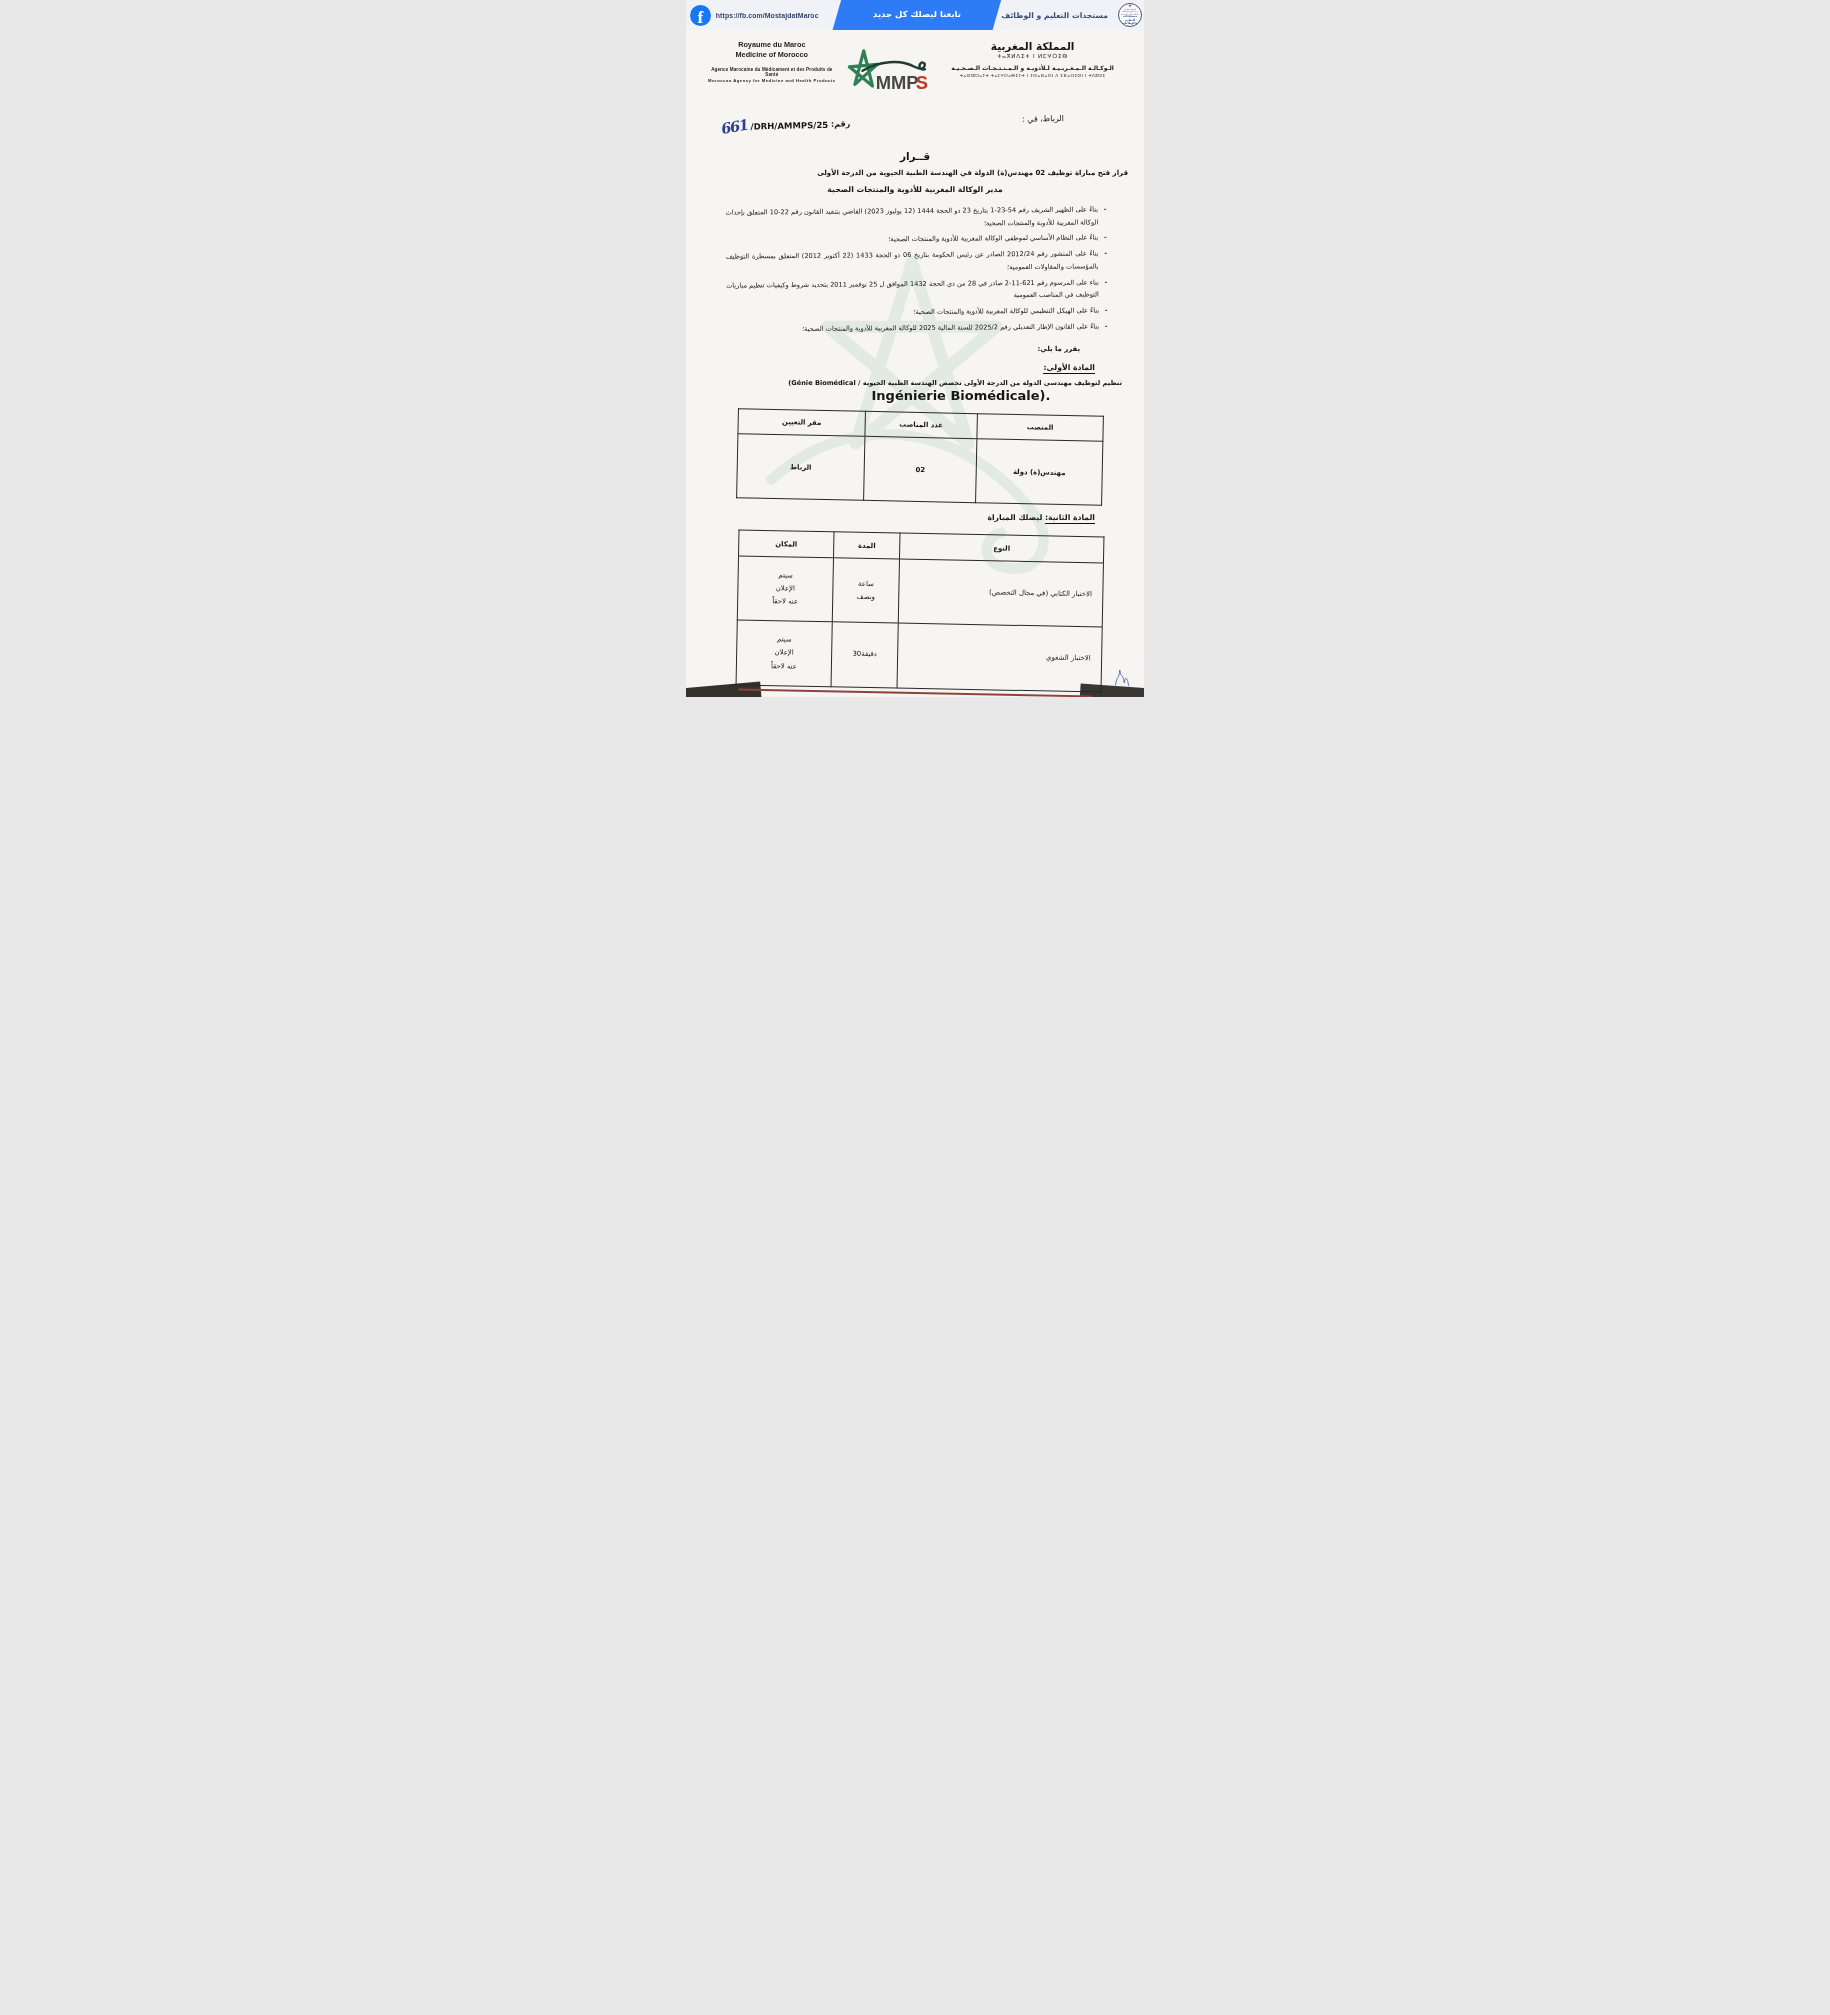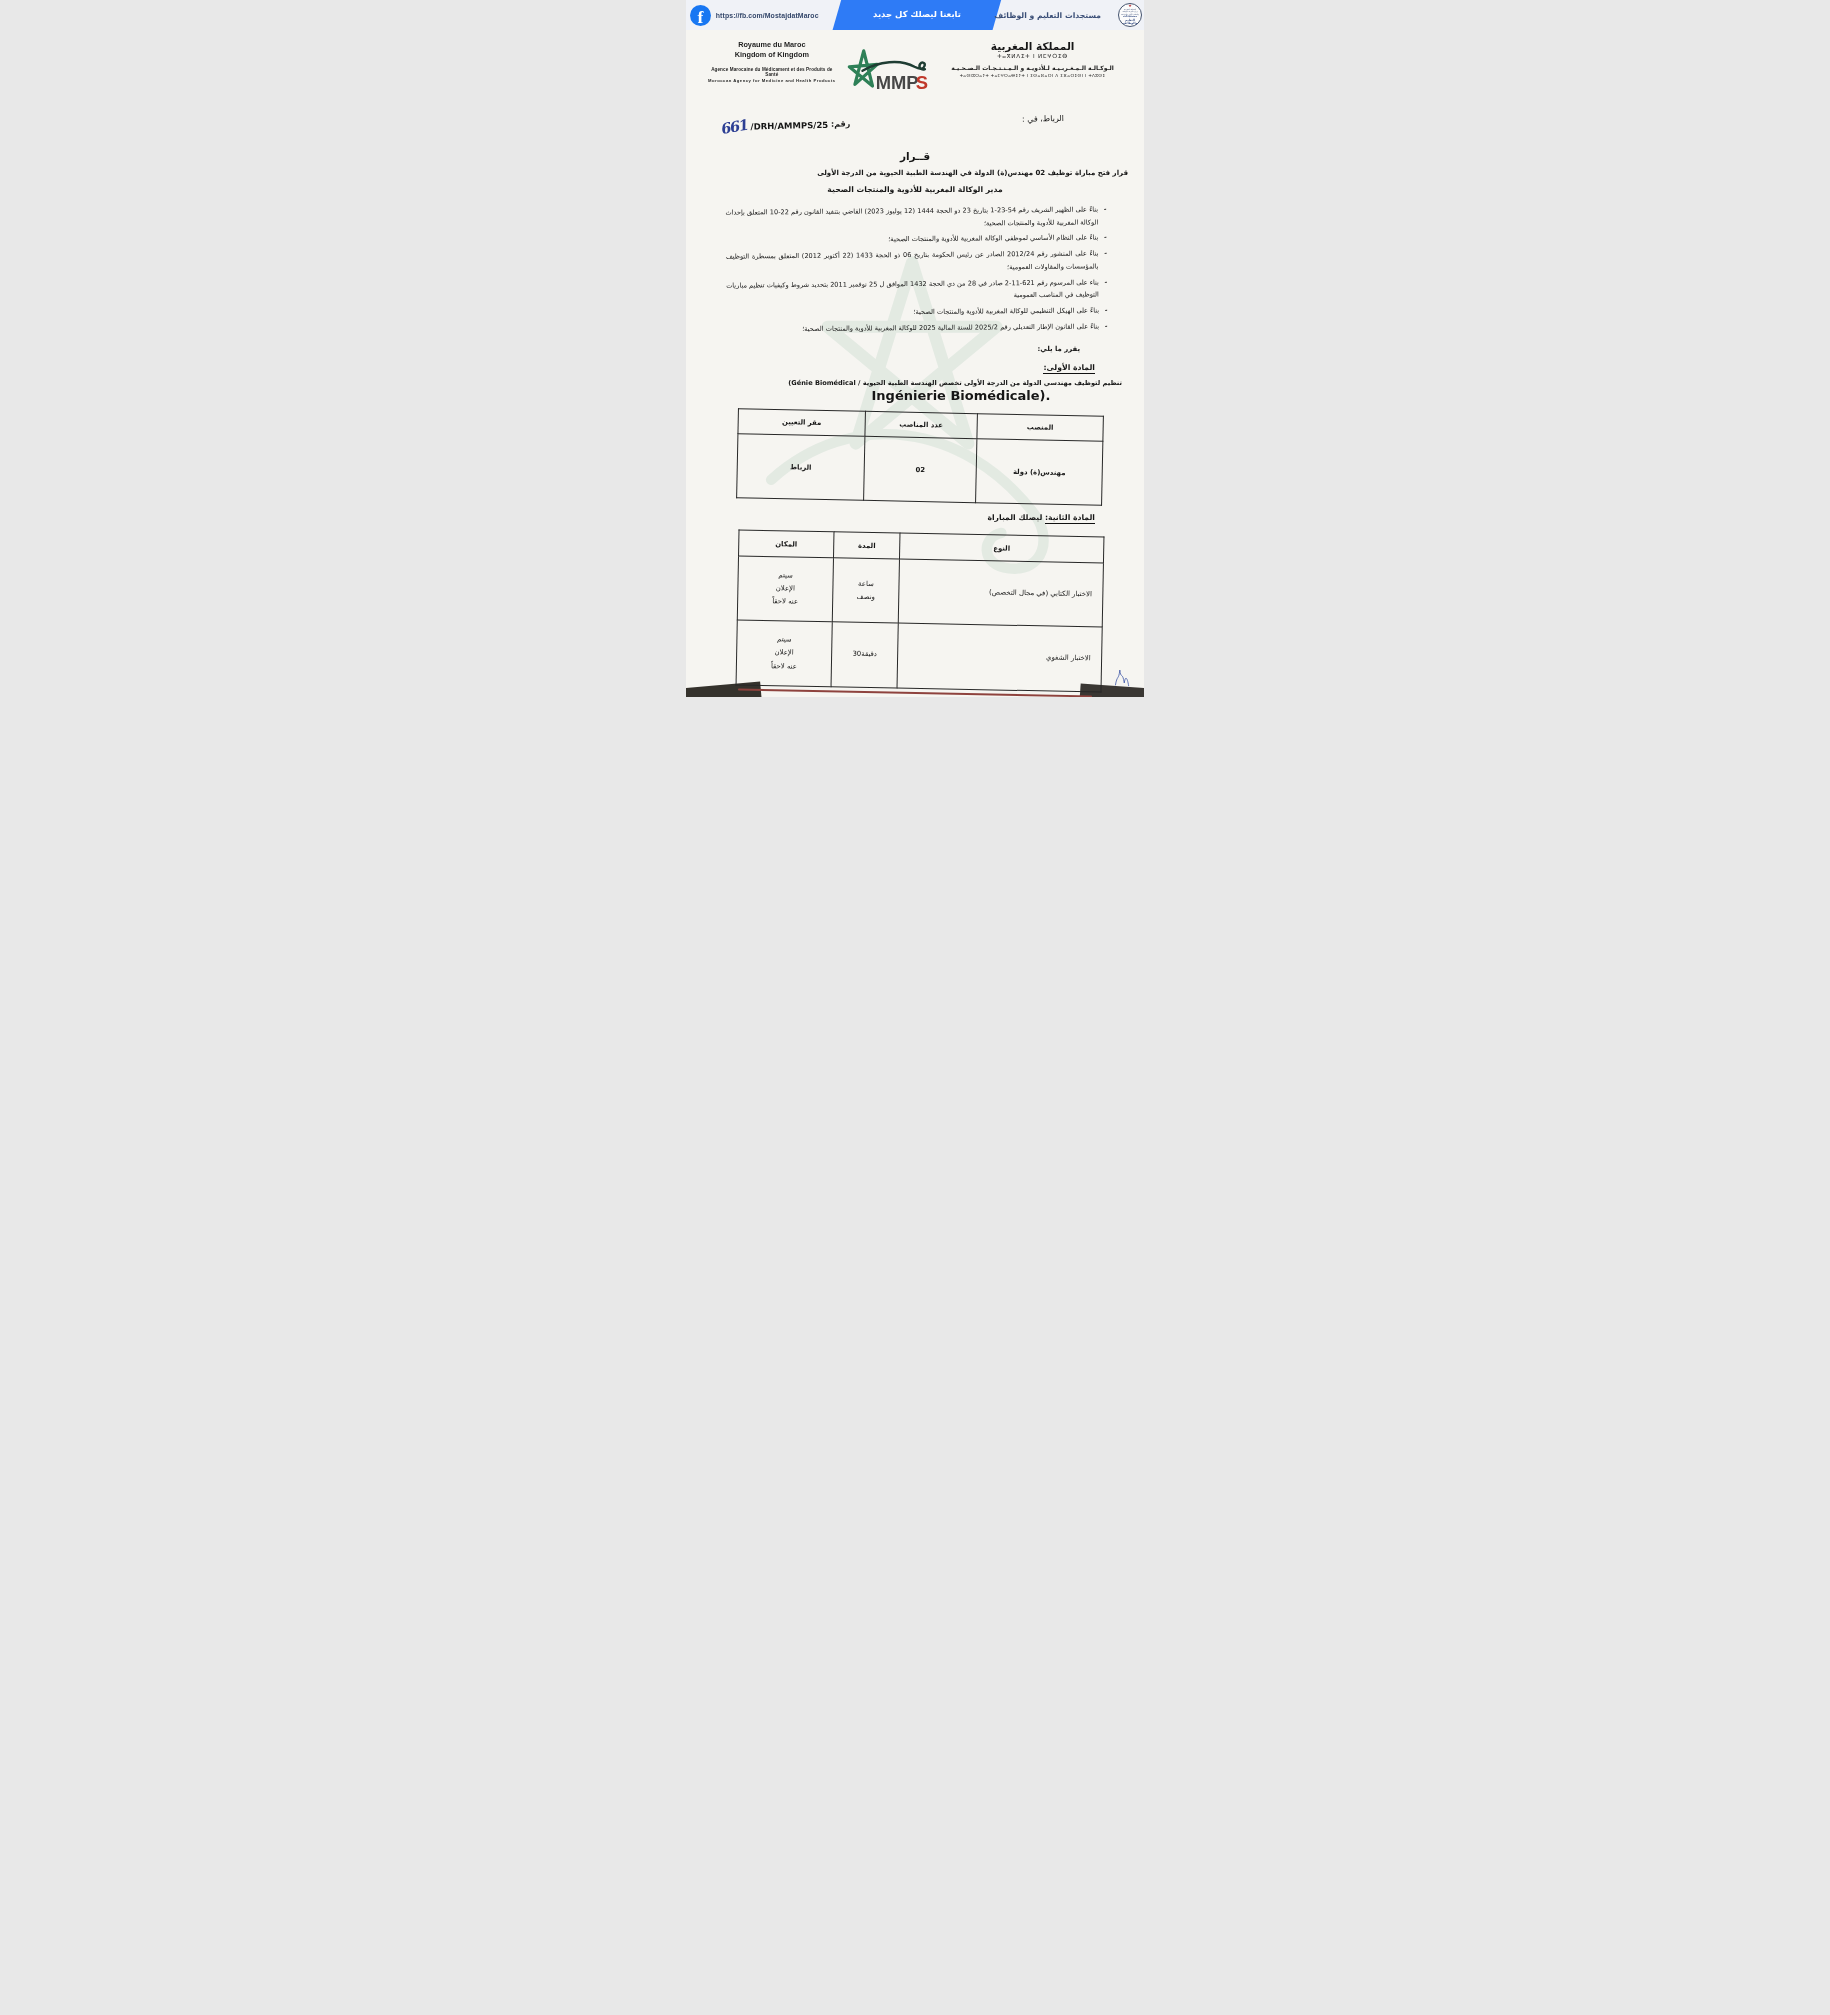--- a/index.html
+++ b/index.html
@@ -9,21 +9,21 @@
   .banner{position:absolute;top:0;left:0;width:100%;height:30px;background:#f0f2f7;z-index:5;}
   .b-left{position:absolute;left:0;top:0;height:30px;width:159px;display:flex;align-items:center;gap:4.8px;padding-left:4px;box-sizing:border-box;}
   .fb-circle{width:21px;height:21px;border-radius:50%;background:#1877f2;color:#fff;
              display:flex;align-items:flex-end;justify-content:center;overflow:hidden;
              font:700 17.7px "Liberation Serif",serif;line-height:0.95;}
   .b-url{color:#35486b;font:700 6.9px "Liberation Sans",sans-serif;letter-spacing:0.1px;}
   .b-ribbon{position:absolute;left:151px;top:-0.8px;width:160px;height:31px;background:#2e7bf6;transform:skewX(-16deg);}
   .b-ribbon .rb-txt{display:block;transform:skewX(16deg);color:#ffffff;font-weight:700;font-size:8.5px;
              text-align:center;line-height:31px;direction:rtl;}
   .b-right{position:absolute;right:0;top:0;height:30px;left:309px;display:flex;align-items:center;
-           justify-content:flex-end;gap:17px;padding-right:2px;}
+           justify-content:flex-end;gap:10px;padding-right:2px;}
   .brand{color:#3b4f77;font-weight:700;font-size:7.7px;direction:rtl;white-space:nowrap;}
   .badge{width:24px;height:24px;border-radius:50%;background:#fcfcfc;border:0.8px solid #44536e;
          display:flex;flex-direction:column;align-items:center;justify-content:center;box-sizing:border-box;flex:0 0 auto;}
   .crest{color:#b3262c;font-size:4px;line-height:1;}
   .badge-small{font-size:1.8px;color:#3b4f77;line-height:1.25;text-align:center;direction:rtl;}
   .badge-big{font-size:3px;font-weight:700;color:#3d5488;line-height:1.2;text-align:center;direction:rtl;}
   .scan-edge{position:absolute;top:29px;right:0;width:169px;height:1.2px;background:#55514a;z-index:4;}
   
   .wm{position:absolute;left:69px;top:254px;opacity:0.09;z-index:0;pointer-events:none;}
   .content{position:relative;z-index:1;}
@@ -112,21 +112,21 @@
   <svg class="wm" width="314" height="363" viewBox="0 0 780 900">
     <path d="M390,20 L250,470 L600,180 L180,180 L530,470 Z" fill="none" stroke="#2e8057" stroke-width="30" stroke-linejoin="round"></path>
     <path d="M40,560 C240,380 520,420 690,640 C740,700 720,790 630,780 C560,773 562,702 612,692" fill="none" stroke="#2e8057" stroke-width="26" stroke-linecap="round"></path>
   </svg>
 
   <div class="content">
 
     <div class="hdr">
       <div class="hdr-left">
         <div class="hl1">Royaume du Maroc</div>
-        <div class="hl1">Kingdom of Kingdom</div>
+        <div class="hl1">Medicine of Morocco</div>
         <div class="hl-agency">Agence Marocaine du Médicament et des Produits de Santé</div>
         <div class="hl-agency2">Moroccan Agency for Medicine and Health Products</div>
       </div>
       <div class="hdr-logo">
         <svg width="95" height="52" viewBox="0 0 235 130">
           <path d="M58,12 L36,96 L92,46 L22,52 L80,100 Z" fill="none" stroke="#2e8057" stroke-width="8" stroke-linejoin="round"></path>
           <path d="M55,62 C95,38 150,32 185,52 C200,60 208,57 210,50 C213,42 204,38 199,45 C194,52 202,62 211,58" fill="none" stroke="#1f3d33" stroke-width="6" stroke-linecap="round"></path>
           <text x="88" y="108" font-family="Liberation Sans, sans-serif" font-weight="700" font-size="46" fill="#474747">MMP</text>
           <text x="188" y="108" font-family="Liberation Sans, sans-serif" font-weight="700" font-size="46" fill="#c0392b">S</text>
         </svg>

